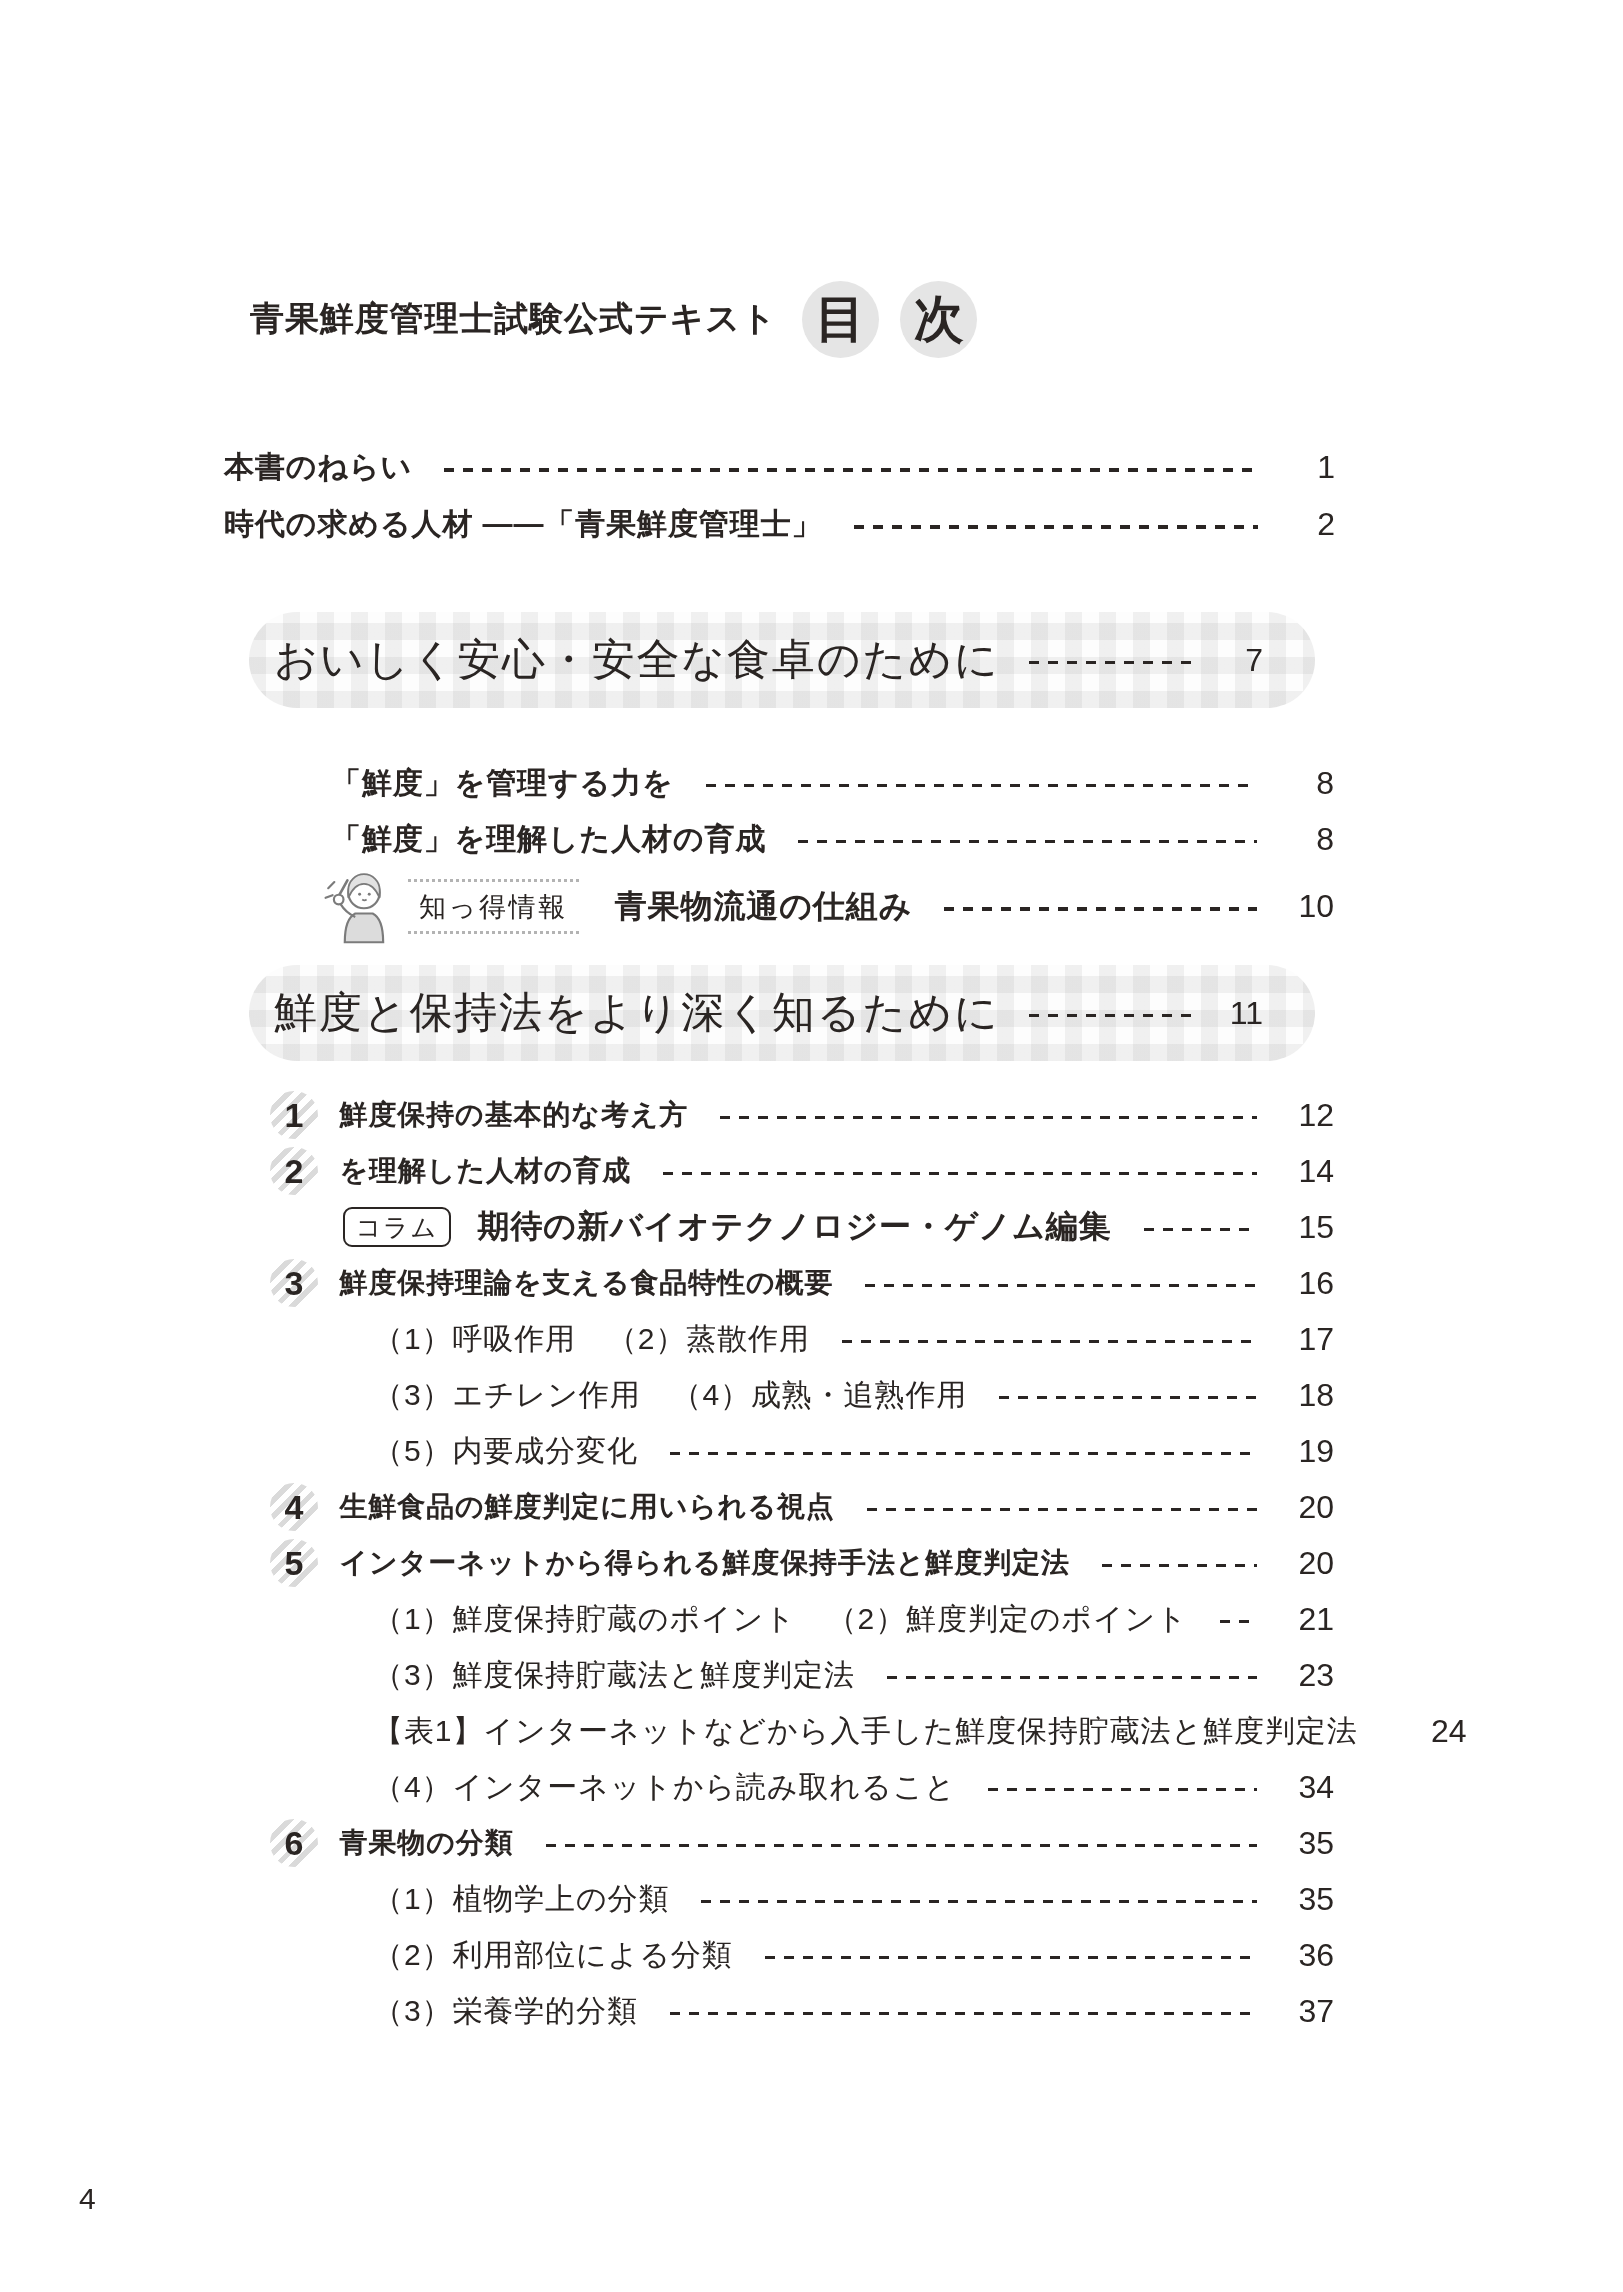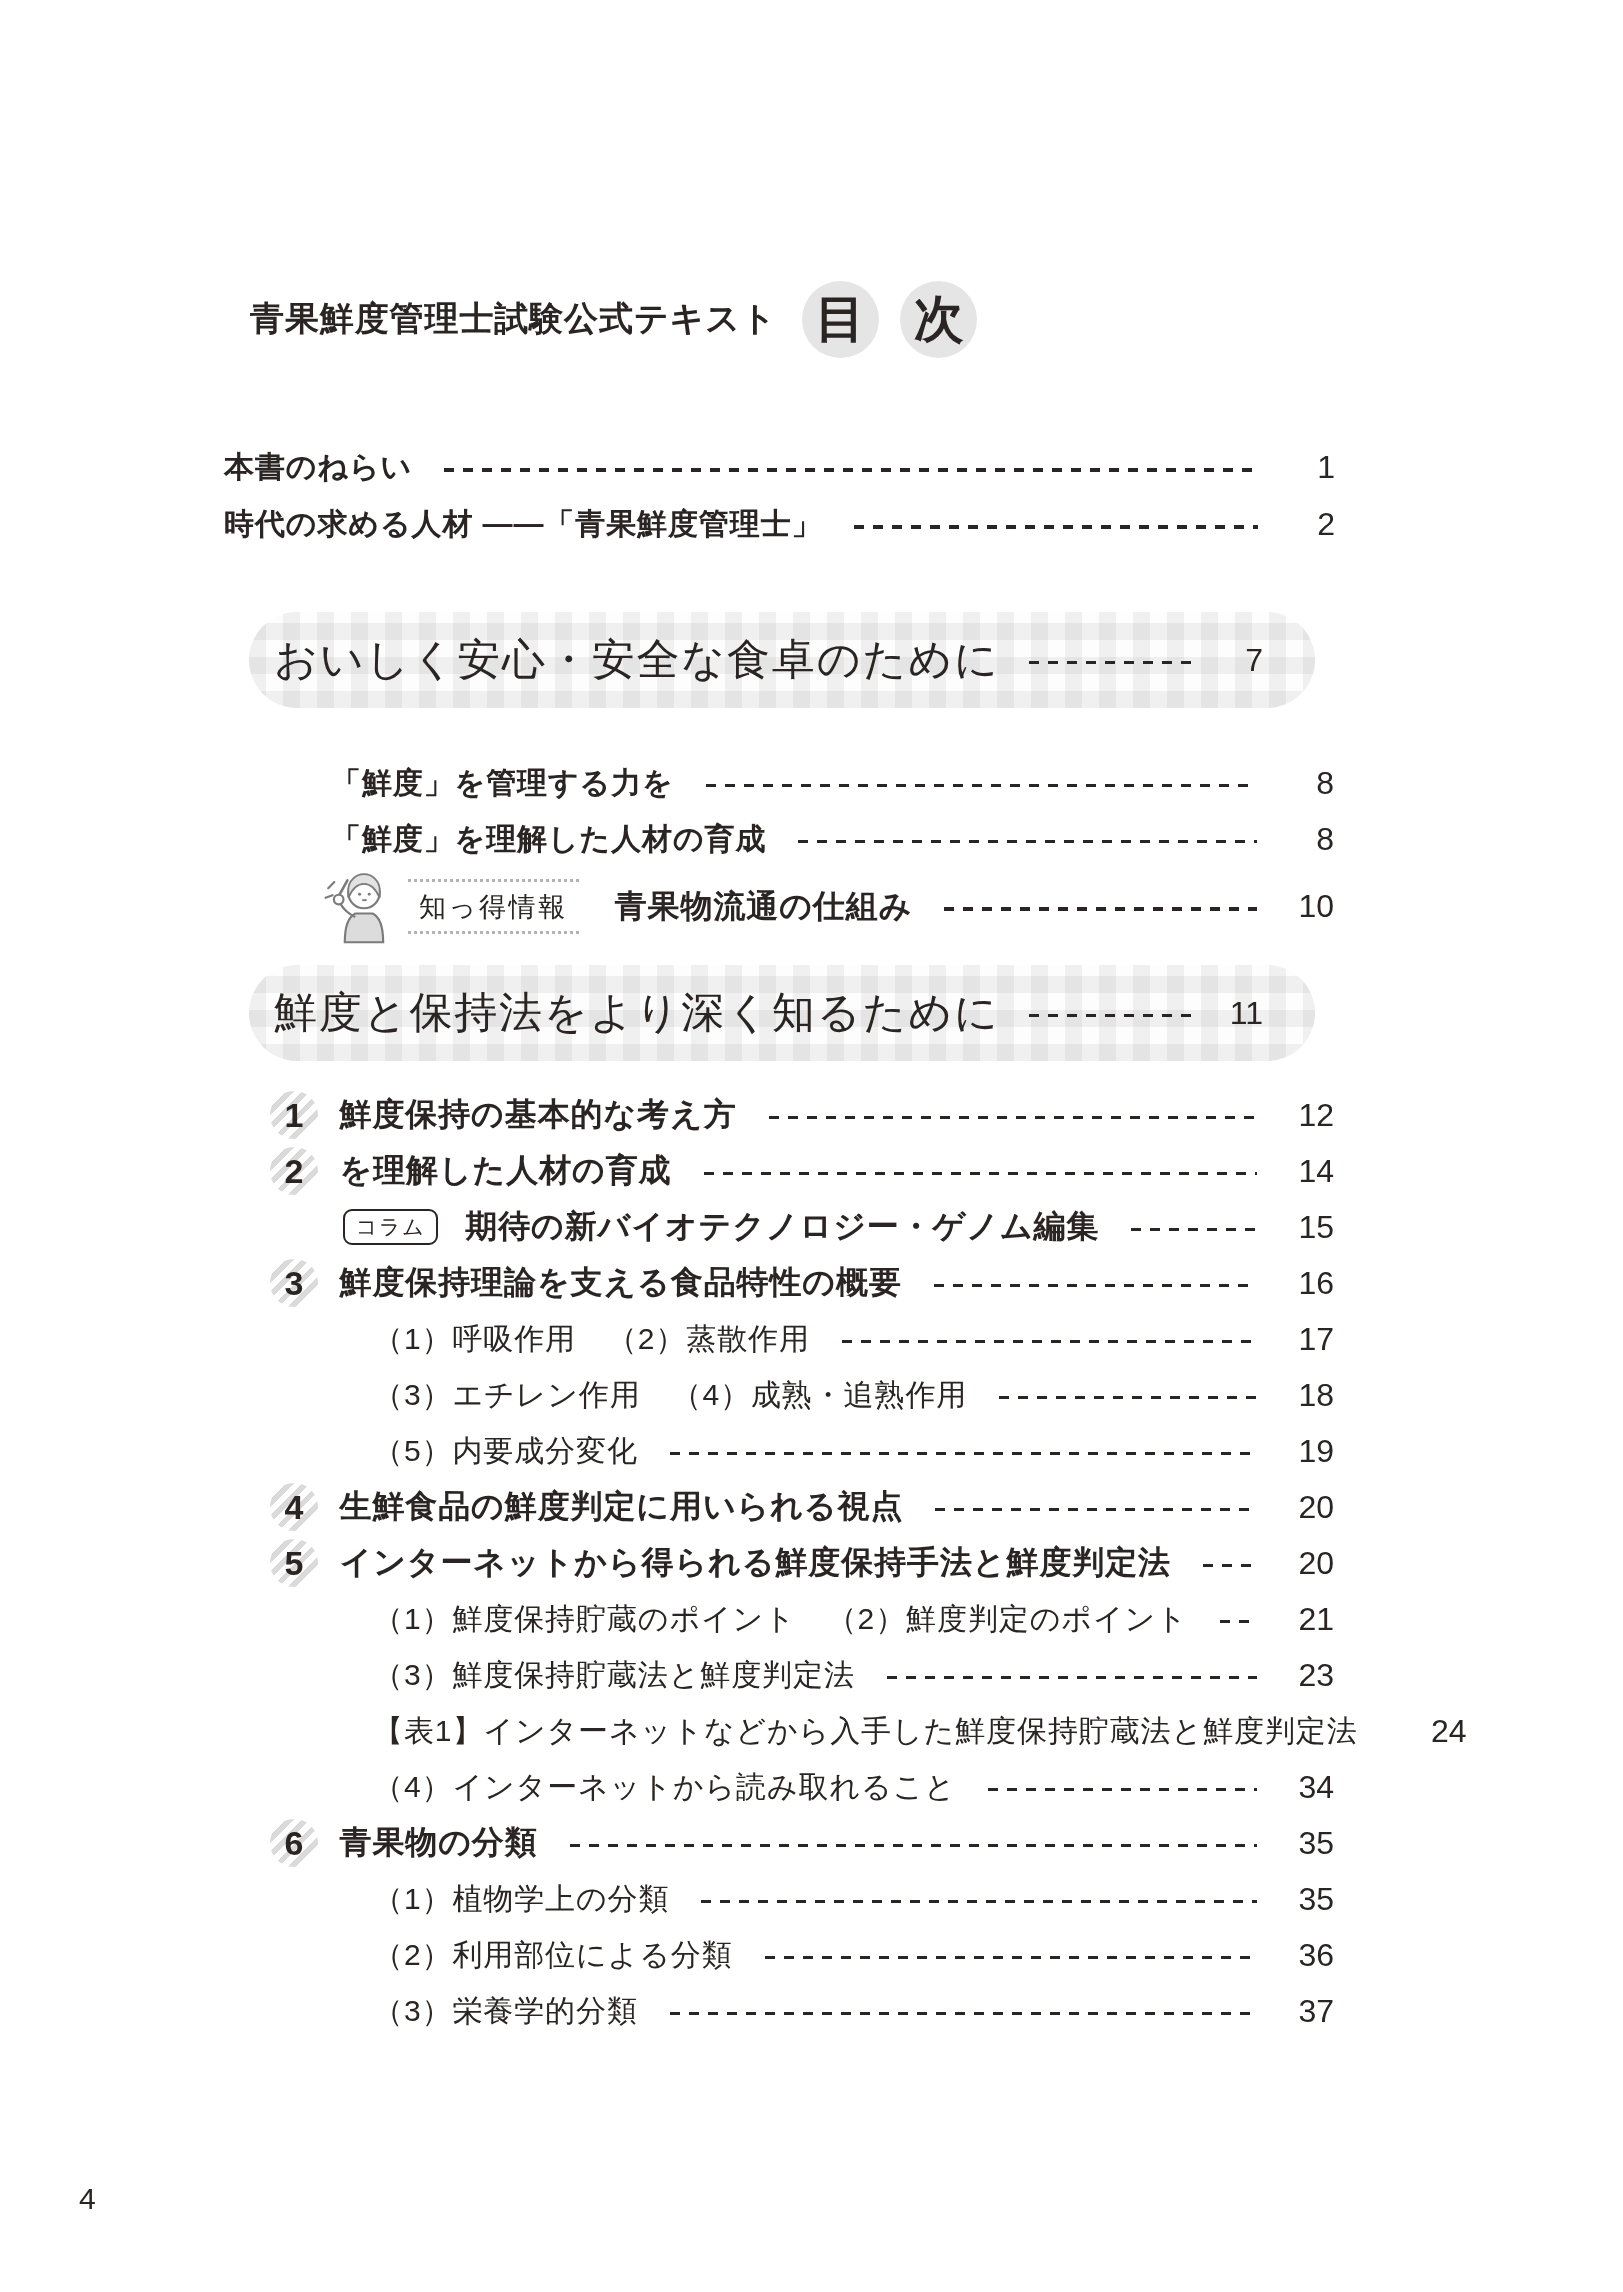--- a/index.html
+++ b/index.html
@@ -42,25 +42,25 @@
   .tip-badge{font-size:27px;font-weight:normal;letter-spacing:2.7px;padding:6.3px 10.7px;
     border-top:3.6px dotted #b3b3b3;border-bottom:3.6px dotted #b3b3b3;margin-right:27px;white-space:nowrap;}
   .tip-title{font-size:32px;}
   
   .main-list{position:absolute;left:270px;top:1087px;width:1064px;}
   .main-list .row{height:56px;}
   .num-badge{width:48px;height:48px;border-radius:50%;flex:none;
     background:repeating-linear-gradient(135deg,#dadada 0 5.4px,transparent 5.4px 11.6px);
     display:flex;align-items:center;justify-content:center;
     font-size:34px;font-weight:bold;margin-right:12.5px;}
-  .row.numbered .lbl{font-size:32px;}
+  .row.numbered .lbl{font-size:28px;}
   .row.sub{padding-left:103px;}
   .row.sub .lbl{font-weight:normal;font-size:30px;}
   .row.column{padding-left:73px;}
-  .column-badge{font-size:21px;font-weight:normal;letter-spacing:1.8px;border:2.7px solid #2a2523;
+  .column-badge{font-size:25px;font-weight:normal;letter-spacing:1.8px;border:2.7px solid #2a2523;
     border-radius:9px;padding:1.8px 10.7px;margin-right:18px;white-space:nowrap;flex:none;}
   .row.column .lbl{font-size:32px;}
   
   .footer-num{position:absolute;left:79px;top:2182px;font-size:30px;}
 </style>
 </head>
 <body>
 
 <div class="page">
 

